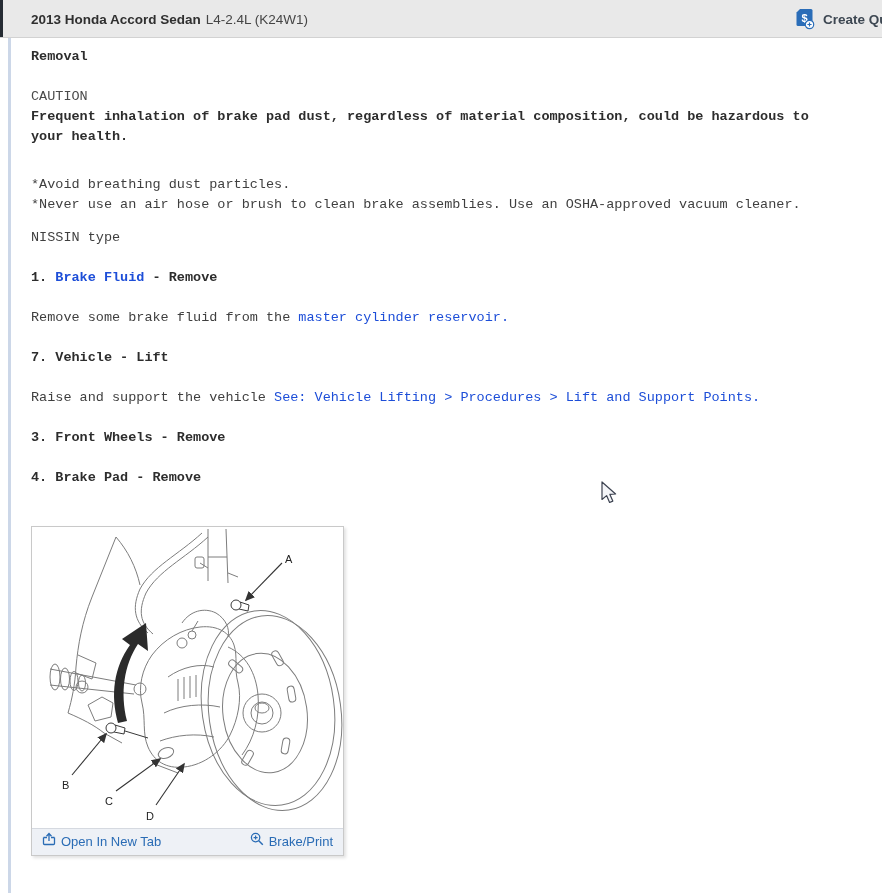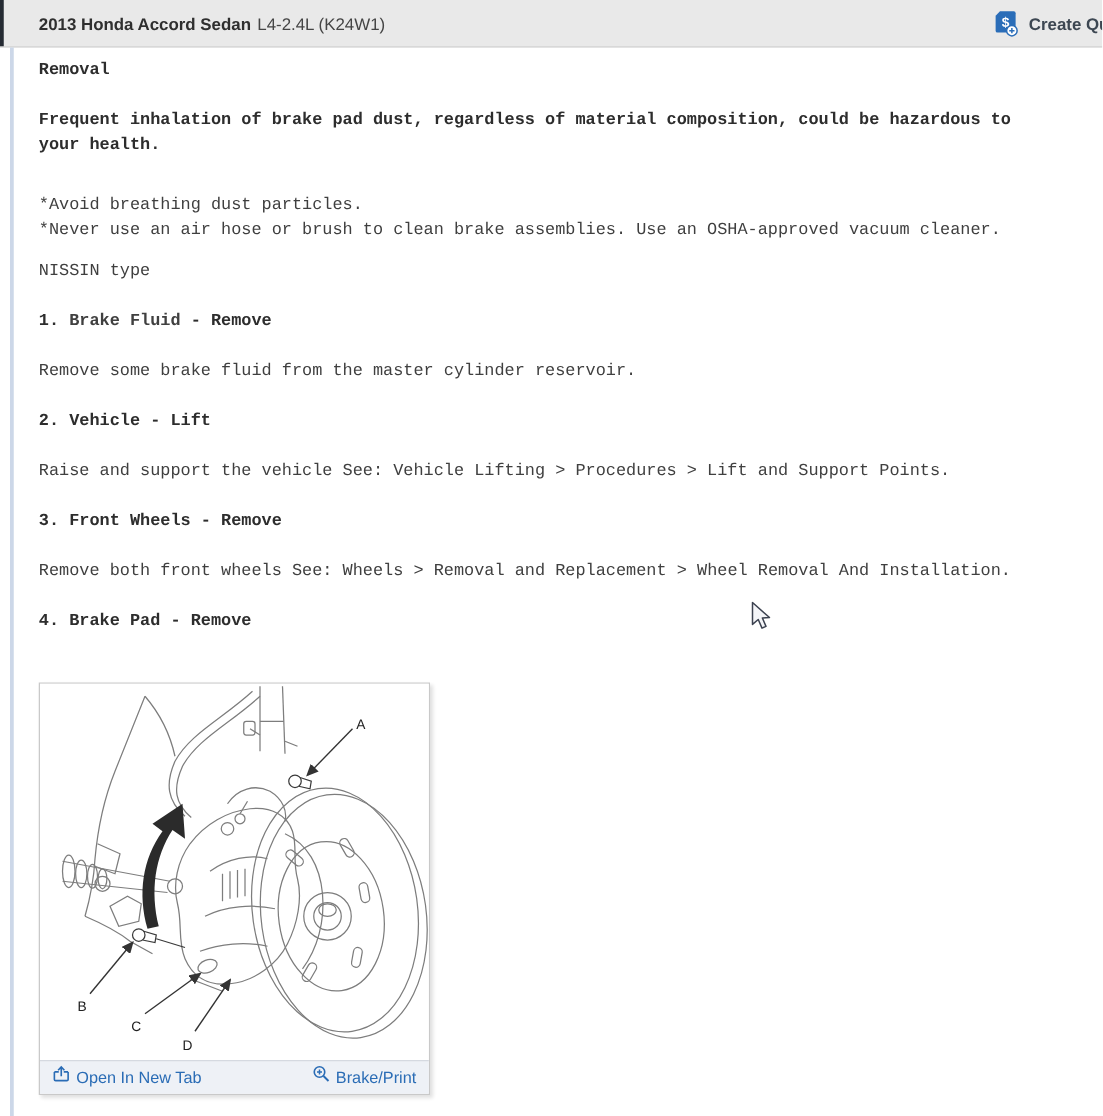--- a/index.html
+++ b/index.html
@@ -27,21 +27,21 @@
 
   
   .content { position:absolute; left:31px; top:38px; width:800px; color:#3f3f3f;
     font-size:13.5px; line-height:20px; }
   .content p { margin:0 0 20px 0;font-family:Liberation Mono, monospace; }
   .p-title { font-weight:700; color:#2d2d2d; margin-top:9px !important; }
   .p-caution-label { margin-bottom:0 !important; color:#4a4a4a; }
   .p-caution-text { font-weight:700; color:#2d2d2d; margin-bottom:28px !important; }
   .p-notes { margin-bottom:13px !important; }
   .step-head { font-weight:700; color:#2d2d2d; }
-  .lnk { color:#404040; cursor:pointer; text-decoration:none; }
+  .lnk { color:#1d4ed8; cursor:pointer; text-decoration:none; }
   .step-head .lnk { font-weight:700; }
 
   
   .fig-card { margin-top:38px; width:313px; border:1px solid #c9c9c9; background:#fff;
     box-shadow:2px 2px 3px rgba(0,0,0,0.12); }
   .fig-image { width:311px; height:301px; background:#fff; position:relative; }
   .fig-footer { height:27px; background:#eef1f6; border-top:1px solid #d5d9e0;
     display:flex; align-items:center; justify-content:space-between; padding:13px 10px; }
   .fig-link { display:flex; align-items:center; gap:5px; color:#2a6cb5; font-size:13px; cursor:pointer; }
 
@@ -74,37 +74,37 @@
       </span>
       <span>Create Qu</span>
     </div>
   </div>
 
   <div class="left-rail"></div>
 
   <div class="content">
     <p class="p-title">Removal</p>
 
+    <p class="p-caution-label">CAUTION</p>
     <p class="p-caution-text">Frequent inhalation of brake pad dust, regardless of material composition, could be hazardous to your health.</p>
 
     <p class="p-notes">
       <span>*Avoid breathing dust particles.</span><br>
       <span>*Never use an air hose or brush to clean brake assemblies. Use an OSHA-approved vacuum cleaner.</span>
     </p>
 
     <p>NISSIN type</p>
 
     <p class="step-head"><span>1. </span><a class="lnk">Brake Fluid</a><span> - Remove</span></p>
     <p><span>Remove some brake fluid from the </span><a class="lnk">master cylinder reservoir.</a></p>
 
-    <p class="step-head">2. Vehicle - Lift</p>
+    <p class="step-head">7. Vehicle - Lift</p>
     <p><span>Raise and support the vehicle </span><a class="lnk">See: Vehicle Lifting &gt; Procedures &gt; Lift and Support Points.</a></p>
 
     <p class="step-head">3. Front Wheels - Remove</p>
-    <p><span>Remove both front wheels </span><a class="lnk">See: Wheels &gt; Removal and Replacement &gt; Wheel Removal And Installation.</a></p>
 
     <p class="step-head">4. Brake Pad - Remove</p>
 
     <div class="fig-card">
       <div class="fig-image">
         <svg width="311" height="301" viewBox="0 0 311 301">
           <defs>
             <marker id="ah" markerWidth="9" markerHeight="8" refX="7.5" refY="4" orient="auto">
               <path d="M0,0 L9,4 L0,8 Z" fill="#333"></path>
             </marker>

